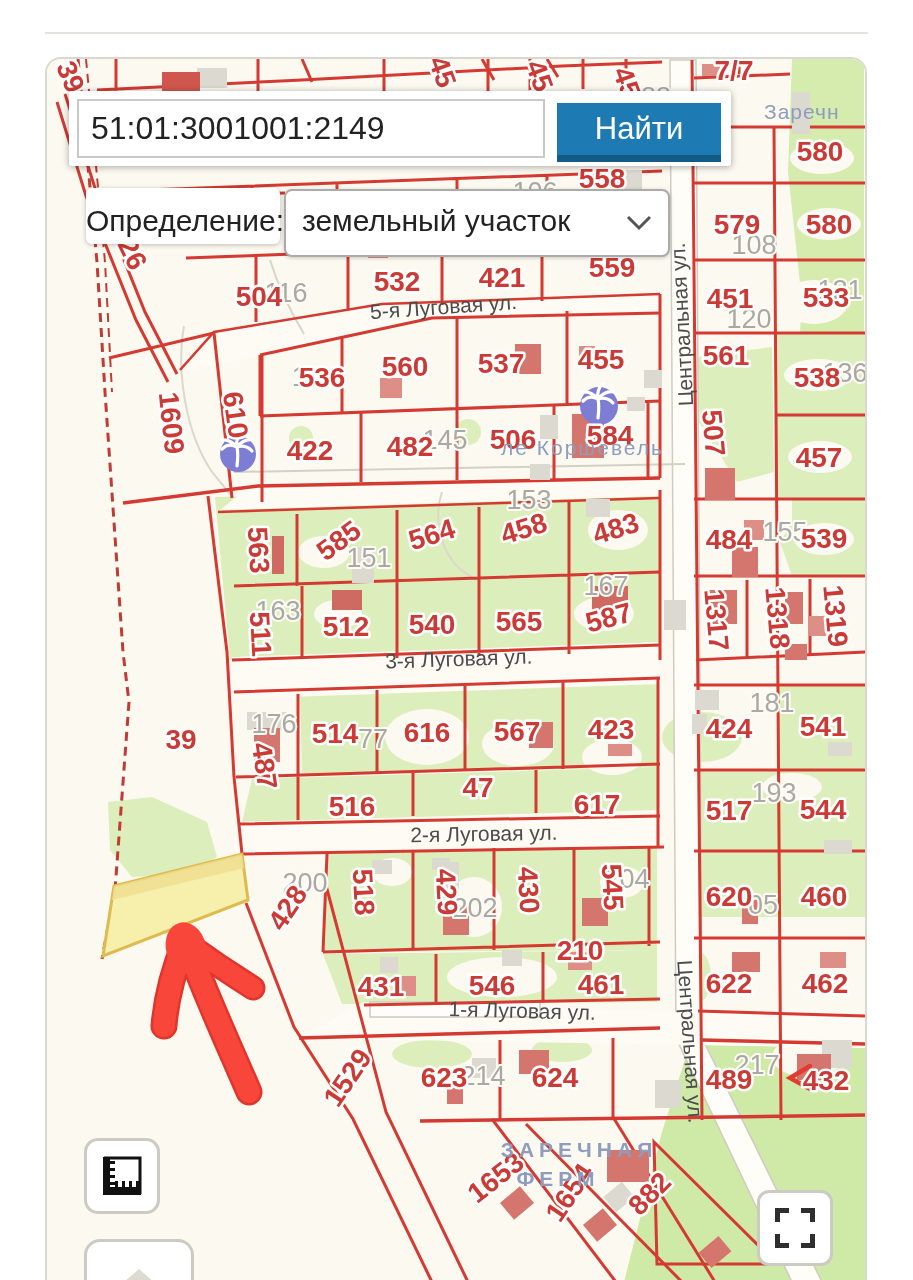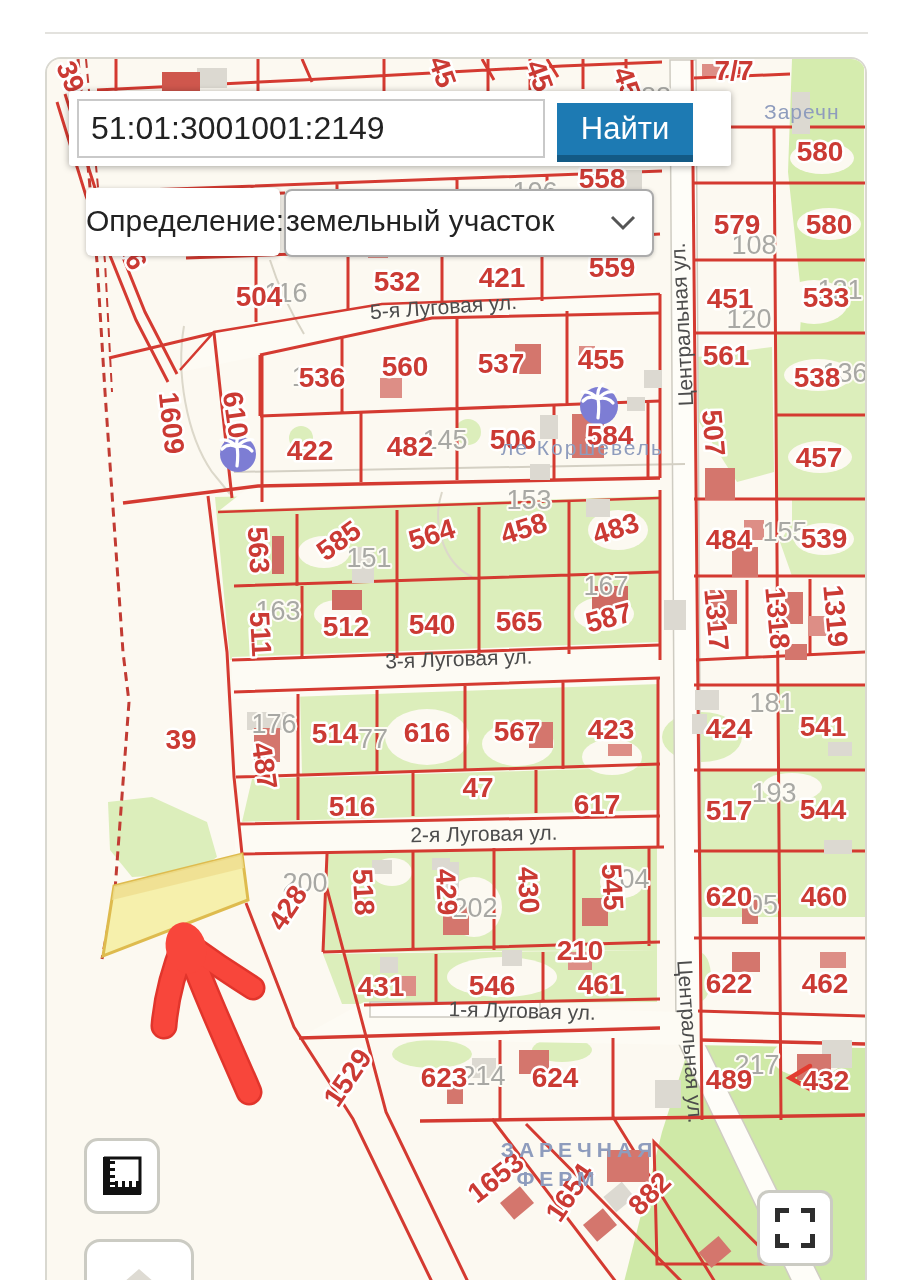--- a/index.html
+++ b/index.html
@@ -12,28 +12,28 @@
   .rn{fill:#cb3a34;font-weight:bold;font-size:28px;paint-order:stroke;stroke:#ffffff;stroke-width:5px;stroke-linejoin:round;text-anchor:middle;}
   .gn{fill:#a8a8a4;font-size:27px;paint-order:stroke;stroke:#fdfbf4;stroke-width:4px;stroke-linejoin:round;text-anchor:middle;}
   .st{fill:#4c4c4c;font-size:21px;text-anchor:middle;}
   .bt{fill:#8e9cbd;font-size:21px;text-anchor:middle;}
   .hr{position:absolute;left:45px;top:32px;width:823px;height:0;border-top:2px solid #e3e2de;}
   
   #spanel{position:absolute;left:69px;top:91px;width:662px;height:75px;background:#fff;
           border-radius:3px;box-shadow:0 1px 7px rgba(0,0,0,0.35);}
   #sinput{position:absolute;left:8px;top:8px;width:452px;height:55px;border:2px solid #c9c9c9;
           background:#fff;font-size:32px;color:#222;line-height:55px;padding-left:12px;}
-  #sbtn{position:absolute;left:488px;top:12px;width:136px;height:52px;background:#1d7ab3;
+  #sbtn{position:absolute;left:488px;top:12px;width:164px;height:52px;background:#1d7ab3;
         border-bottom:7px solid #135a85;color:#fff;font-size:31px;text-align:center;line-height:52px;}
-  #dlabel{position:absolute;left:86px;top:188px;width:194px;height:68px;background:#fff;
+  #dlabel{position:absolute;left:86px;top:188px;width:194px;height:56px;background:#fff;
           border-radius:6px;color:#222;font-size:30px;line-height:66px;
           box-shadow:0 1px 5px rgba(0,0,0,0.25);}
   #dbox{position:absolute;left:284px;top:189px;width:366px;height:64px;background:#fff;
         border:2px solid #ababab;border-radius:8px;color:#222;font-size:30px;line-height:60px;
-        box-shadow:0 1px 4px rgba(0,0,0,0.2);}
+        padding-left:16px;box-shadow:0 1px 4px rgba(0,0,0,0.2);}
   .mbtn{position:absolute;background:#fff;border:3px solid #cbcbc3;border-radius:14px;}
 </style>
 </head>
 <body>
 <div class="hr"></div>
 <div id="card">
 <svg width="818" height="1240" viewBox="45 57 818 1240" xmlns="http://www.w3.org/2000/svg">
   <rect x="45" y="57" width="818" height="1240" fill="#fcf9f1"></rect>
   <g id="greens" fill="#dceebb" stroke="none">
     <polygon points="790,57 862,57 862,497 800,497 792,420 800,300 786,170" fill="#d5ecae"></polygon>

